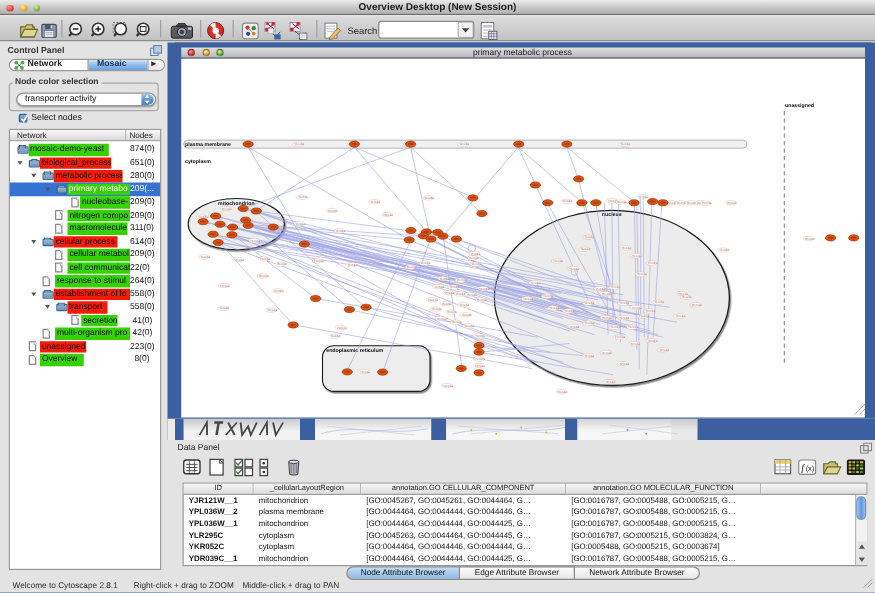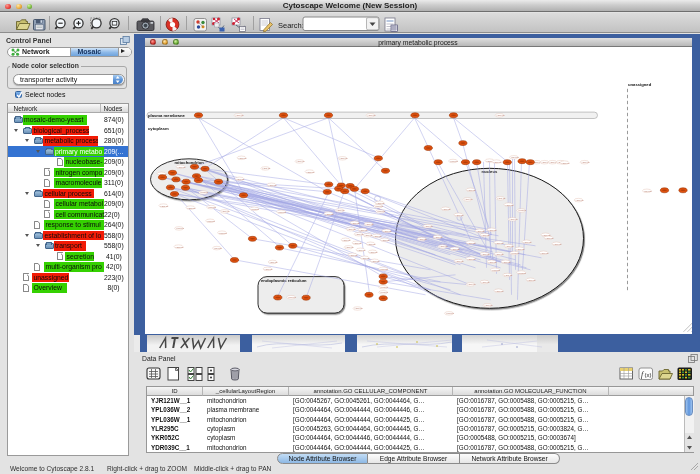--- a/index.html
+++ b/index.html
@@ -36,21 +36,21 @@
 #dpanel{left:133.5px;top:351.5px;width:566.5px;height:122.5px;background:#e3e3e3;}
 #dptitle{left:142px;top:354.5px;font-size:6.8px;color:#222;}
 #dtable{left:146px;top:385.5px;width:548px;height:67px;background:#fff;border:1px solid #979797;}
 .hcell{position:absolute;top:0;height:9px;background:linear-gradient(#f6f6f6,#dcdcdc);border-right:1px solid #b5b5b5;border-bottom:1px solid #9d9d9d;font-size:6px;color:#222;text-align:center;line-height:9px;overflow:hidden;white-space:nowrap;}
 .drow{position:absolute;height:9.4px;font-size:6.3px;color:#111;line-height:9.4px;white-space:nowrap;}
 .dc{position:absolute;top:0;overflow:hidden;}
 .dtab{position:absolute;height:11px;border:1px solid #8b8b8b;background:linear-gradient(#fdfdfd,#e6e6e6);font-size:6.6px;color:#111;text-align:center;line-height:10px;}
 .status{font-size:6.6px;color:#2e2e2e;}
 </style></head><body>
 <div id="titlebar" class="abs">
-    <div class="t">Cytoscape Welcome (New Session)</div>
+    <div class="t">Overview Desktop (New Session)</div>
   </div>
 <div class="abs light" style="left:5.4px;background:radial-gradient(circle at 35% 30%,#ff9a92,#e4403a 60%,#b01b16);"></div>
 <div class="abs light" style="left:16.1px;background:radial-gradient(circle at 35% 30%,#ffe9a8,#e8a83a 60%,#c07d12);"></div>
 <div class="abs light" style="left:26.8px;background:radial-gradient(circle at 35% 30%,#d2f3a0,#77b73e 60%,#4d8a1c);"></div>
 <div id="toolbar" class="abs"></div>
 
 <svg class="abs" style="left:0;top:12.5px;" width="700" height="20" viewBox="0 0 700 20">
 <line x1="49.5" y1="3" x2="49.5" y2="17" stroke="#a0a0a0" stroke-width="1"></line>
 <line x1="128.5" y1="3" x2="128.5" y2="17" stroke="#a0a0a0" stroke-width="1"></line>
 <line x1="160.5" y1="3" x2="160.5" y2="17" stroke="#a0a0a0" stroke-width="1"></line>

